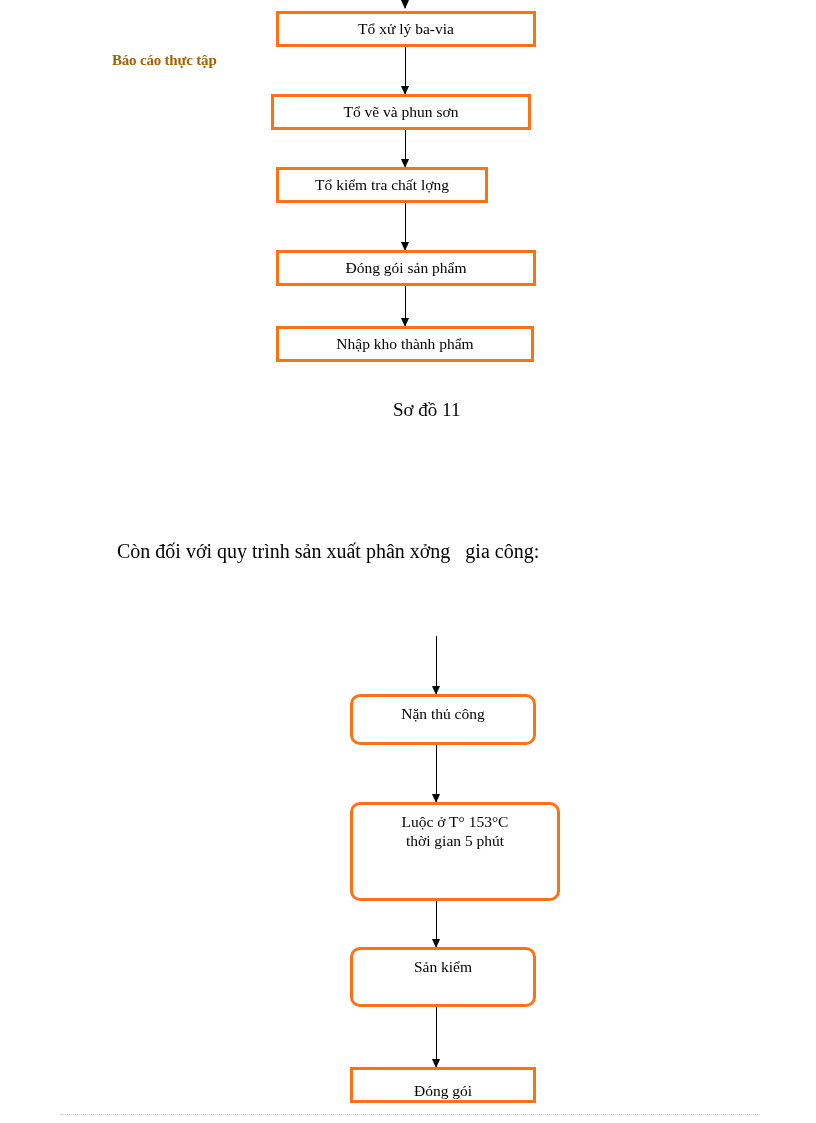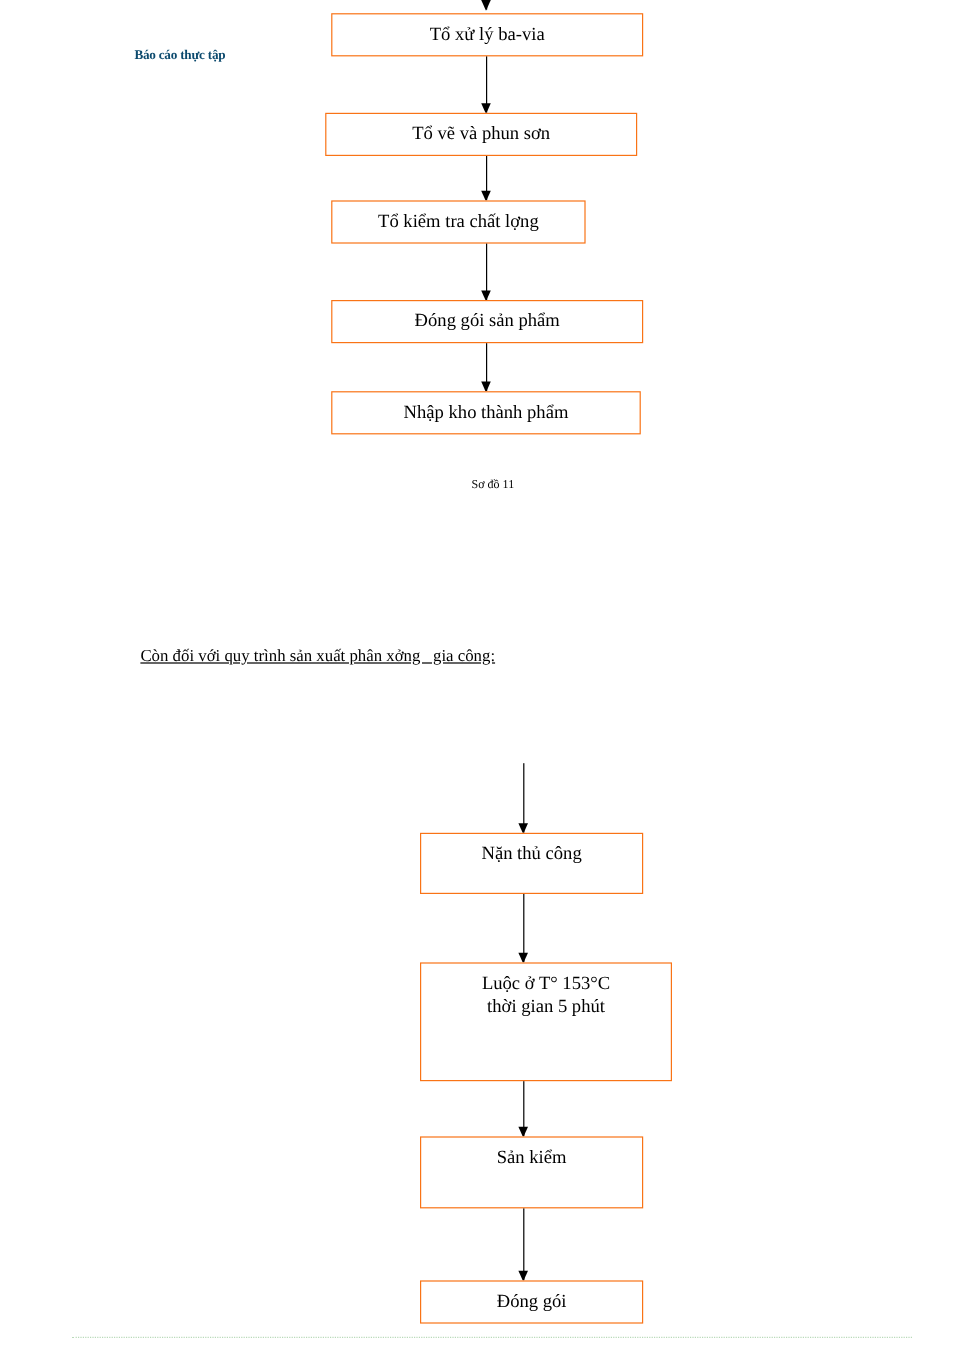--- a/index.html
+++ b/index.html
@@ -14,53 +14,54 @@
     background: #ffffff;
     overflow: hidden;
     font-family: "Liberation Serif", "DejaVu Serif", serif;
     color: #000000;
   }
 
   
   .running-header {
     position: absolute;
     left: 112px;
-    top: 40px;
+    top: 52px;
     font-family: "Liberation Serif", "DejaVu Serif", serif;
     font-weight: bold;
-    font-size: 11px;
+    font-size: 15px;
     letter-spacing: -0.2px;
     white-space: nowrap;
-    color: #0c4a6e;
+    color: #a16207;
   }
 
   
   .fbox {
     position: absolute;
     box-sizing: border-box;
-    border: 1px solid #f97316;
+    border: 3px solid #f97316;
     background: #ffffff;
     font-size: 15.5px;
     line-height: 1.25;
     text-align: center;
     color: #000;
   }
   .fbox .txt {
     display: block;
     width: 100%;
   }
   
   .fbox.center {
     display: flex;
     align-items: center;
     justify-content: center;
   }
   
   .fbox.topal {
     padding-top: 7px;
+    border-radius: 10px;
   }
 
   
   .arrow {
     position: absolute;
     width: 1px;
     background: #000000;
   }
   .arrow::after {
     content: "";
@@ -70,30 +71,29 @@
     width: 0;
     height: 0;
     border-left: 4.5px solid transparent;
     border-right: 4.5px solid transparent;
     border-top: 9px solid #000000;
   }
 
   
   .caption {
     position: absolute;
-    font-size: 10px;
+    font-size: 19px;
     white-space: nowrap;
     color: #000;
   }
   .para {
     position: absolute;
-    font-size: 14px;
+    font-size: 20px;
     white-space: pre;
     color: #000;
-    text-decoration: underline;
   }
 
   
   .footer-rule {
     position: absolute;
     left: 60px;
     top: 1114px;
     width: 700px;
     height: 1px;
     border-top: 1px dotted #b9d9b9;
@@ -155,19 +155,19 @@
   </div>
 
   <div class="arrow" style="left:436px; top:901px; height:46px;"></div>
 
   <div class="fbox topal" style="left:350px; top:947px; width:186px; height:60px;">
     <span class="txt">Sản kiểm</span>
   </div>
 
   <div class="arrow" style="left:436px; top:1007px; height:60px;"></div>
 
-  <div class="fbox center" style="left:350px; top:1067px; width:186px; height:36px;">
+  <div class="fbox center" style="left:350px; top:1067px; width:186px; height:36px;align-items:flex-end;">
     <span class="txt">Đóng gói</span>
   </div>
 
   <div class="footer-rule"></div>
 
 </div>
 
 </body></html>

